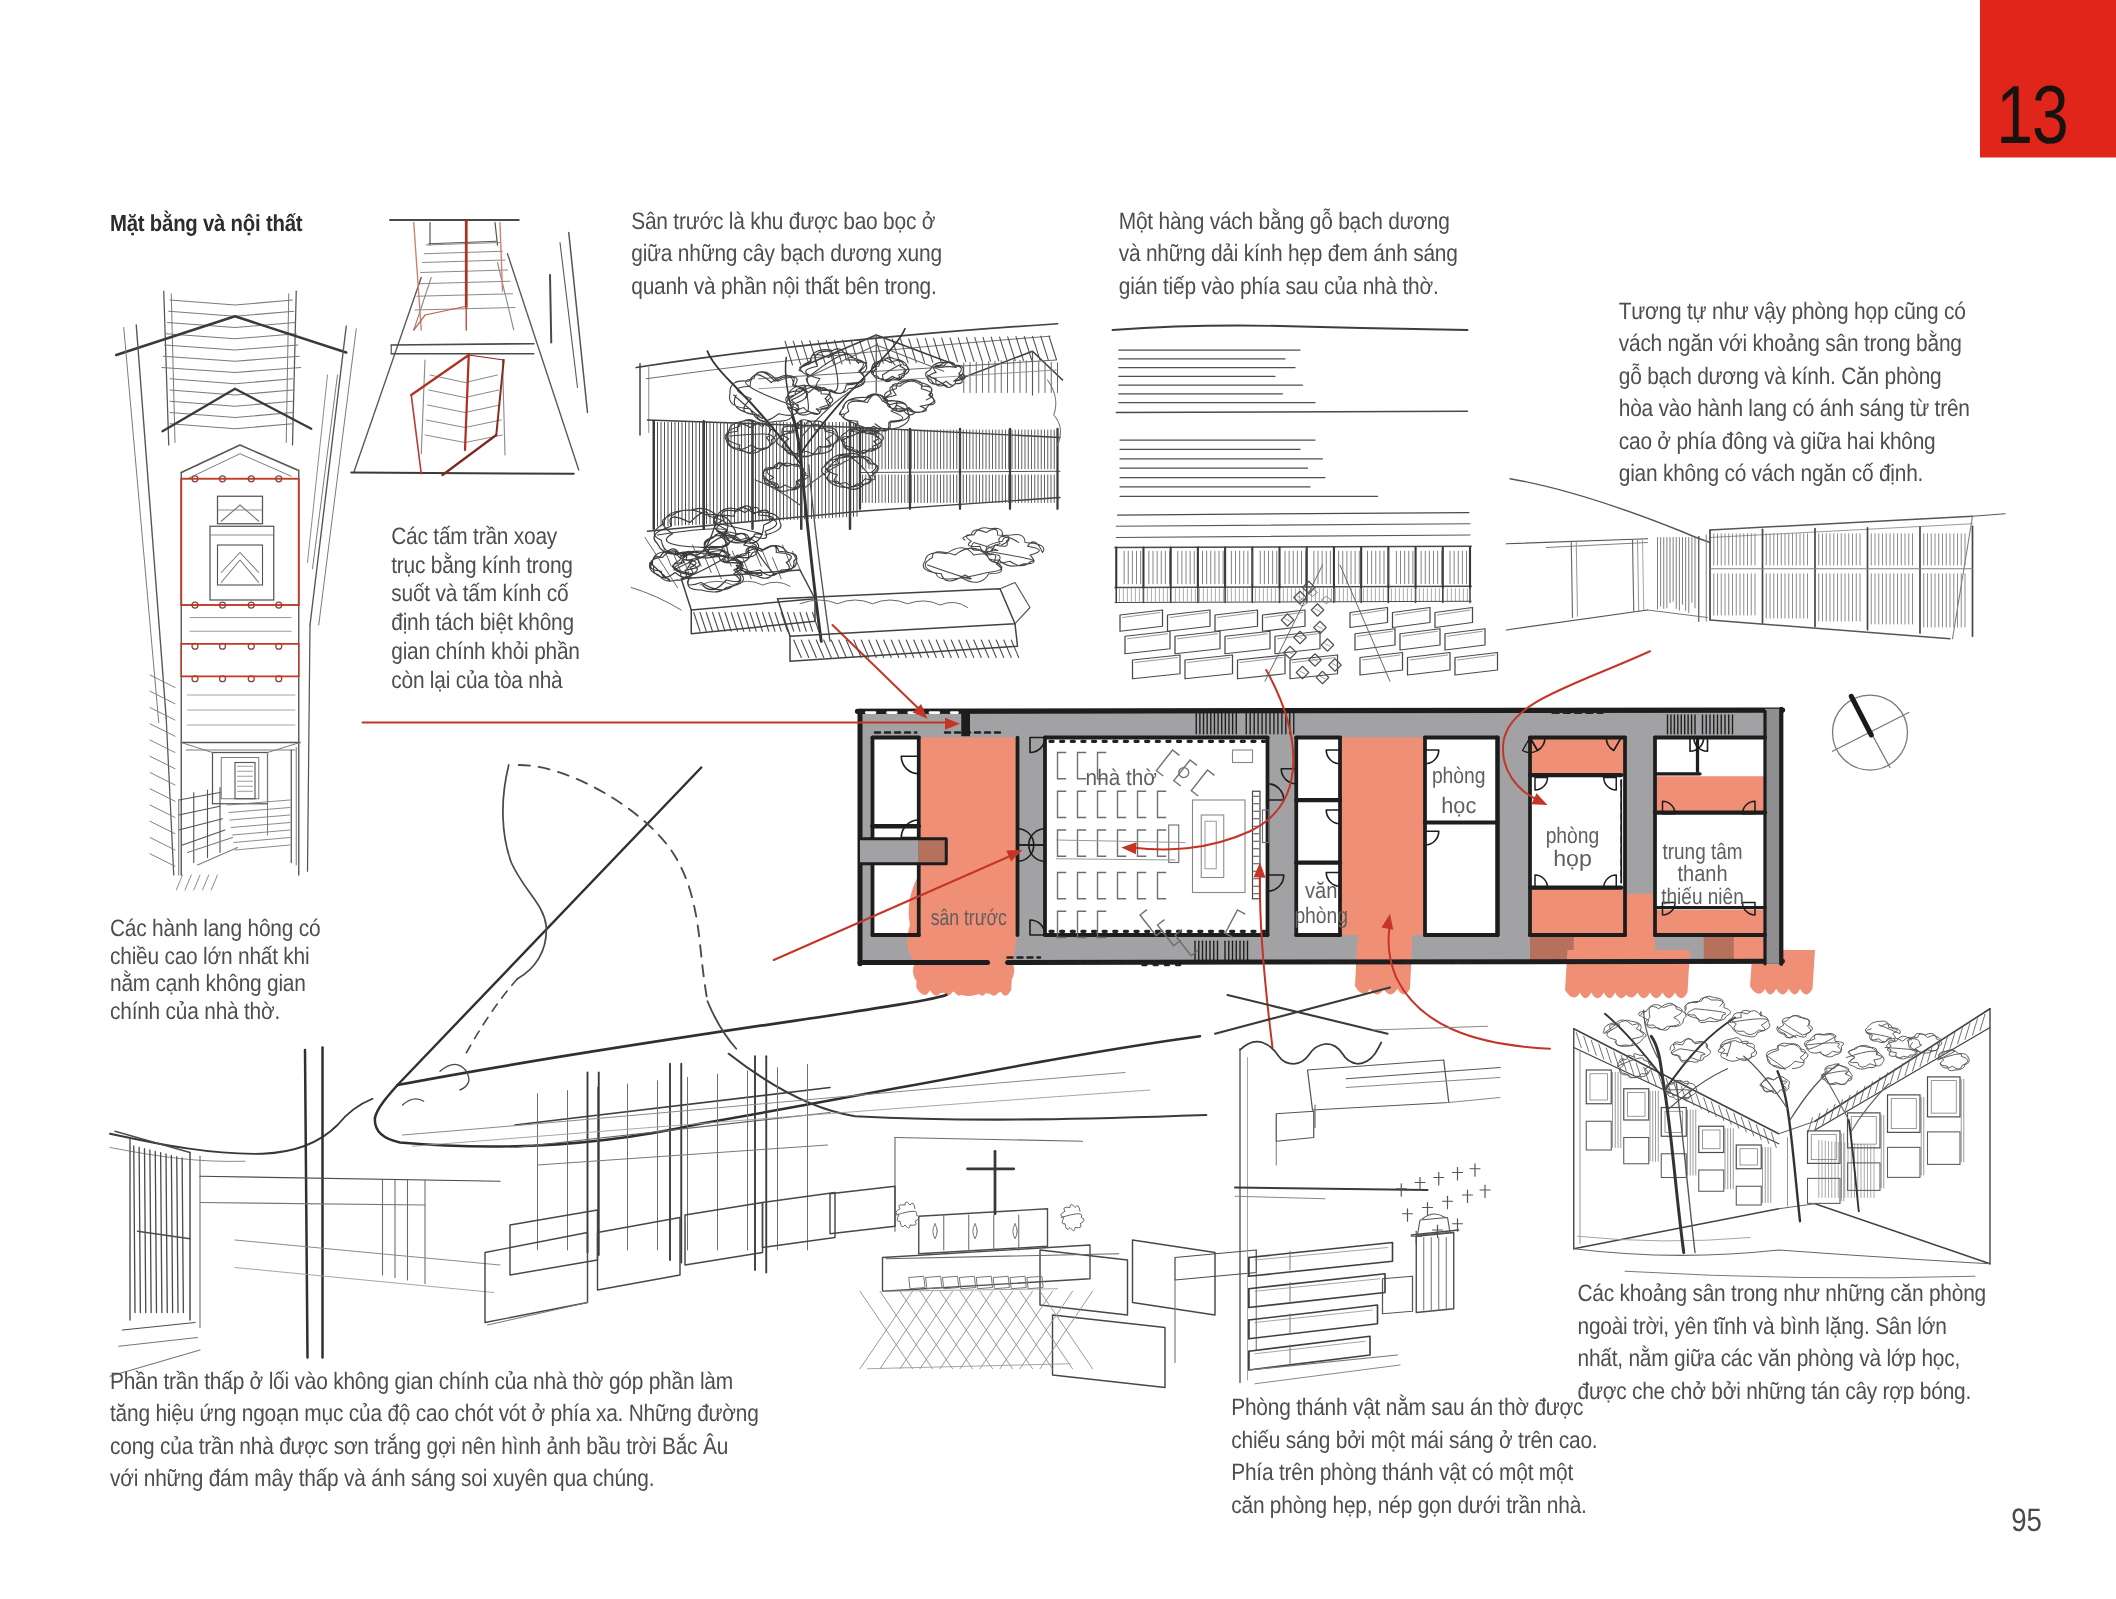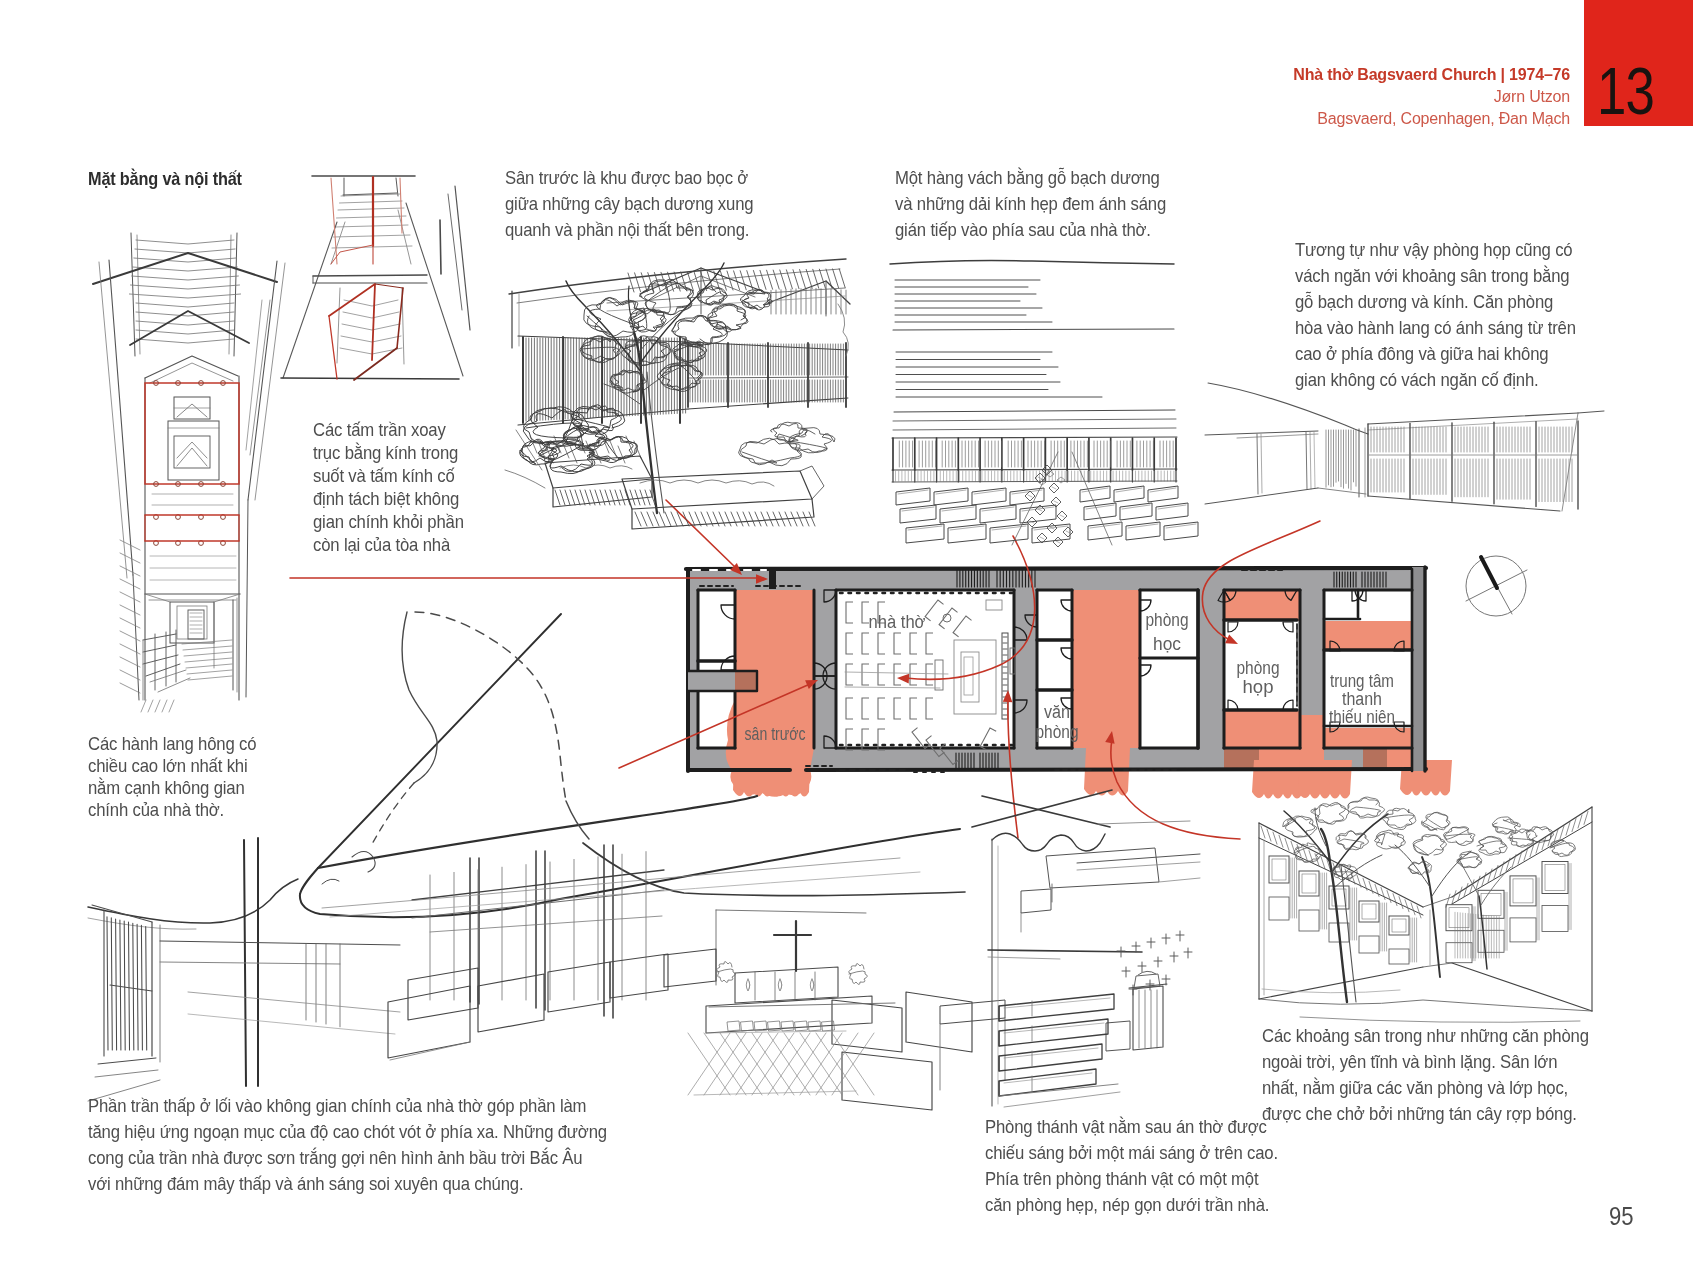--- a/index.html
+++ b/index.html
@@ -1623,17 +1623,16 @@
       <path d="M1409,868 Q1422,877 1418,872 Q1411,875 1410,870 Q1406,868 1410,866 Q1412,861 1419,864 Q1424,859 1426,865 Q1433,864 1426,868 Q1433,872 1424,872 Q1422,877 1417,873 Q1410,875 1411,870 Q1406,867 1413,864 Q1412,860 1419,864 Q1425,859 1428,863 Q1433,865 1431,868 Q1432,873 1426,873" stroke="#555555" stroke-width="0.75" fill="none" stroke-linecap="round" stroke-linejoin="round"></path>
     </svg>
     <div class="p" style="left:505px;top:165px;">Sân trước là khu được bao bọc ở<br>giữa những cây bạch dương xung<br>quanh và phần nội thất bên trong.</div>
     <div class="p" style="left:895px;top:165px;">Một hàng vách bằng gỗ bạch dương<br>và những dải kính hẹp đem ánh sáng<br>gián tiếp vào phía sau của nhà thờ.</div>
     <div class="p" style="left:1295px;top:237px;">Tương tự như vậy phòng họp cũng có<br>vách ngăn với khoảng sân trong bằng<br>gỗ bạch dương và kính. Căn phòng<br>hòa vào hành lang có ánh sáng từ trên<br>cao ở phía đông và giữa hai không<br>gian không có vách ngăn cố định.</div>
     <div class="p" style="left:313px;top:418px;line-height:23px;">Các tấm trần xoay<br>trục bằng kính trong<br>suốt và tấm kính cố<br>định tách biệt không<br>gian chính khỏi phần<br>còn lại của tòa nhà</div>
     <div class="p" style="left:88px;top:733px;line-height:22px;">Các hành lang hông có<br>chiều cao lớn nhất khi<br>nằm cạnh không gian<br>chính của nhà thờ.</div>
     <div class="p" style="left:88px;top:1093px;">Phần trần thấp ở lối vào không gian chính của nhà thờ góp phần làm<br>tăng hiệu ứng ngoạn mục của độ cao chót vót ở phía xa. Những đường<br>cong của trần nhà được sơn trắng gợi nên hình ảnh bầu trời Bắc Âu<br>với những đám mây thấp và ánh sáng soi xuyên qua chúng.</div>
     <div class="p" style="left:985px;top:1114px;">Phòng thánh vật nằm sau án thờ được<br>chiếu sáng bởi một mái sáng ở trên cao.<br>Phía trên phòng thánh vật có một một<br>căn phòng hẹp, nép gọn dưới trần nhà.</div>
     <div class="p" style="left:1262px;top:1023px;">Các khoảng sân trong như những căn phòng<br>ngoài trời, yên tĩnh và bình lặng. Sân lớn<br>nhất, nằm giữa các văn phòng và lớp học,<br>được che chở bởi những tán cây rợp bóng.</div>
-    <div style="position:absolute;right:123px;top:64px;text-align:right;line-height:22px;letter-spacing:-0.2px"><span style="font-size:16px;font-weight:bold;color:#c53a28">Nhà thờ Bagsvaerd Church | 1974–76</span><br><span style="font-size:16px;color:#cd5849">Jørn Utzon</span><br><span style="font-size:16px;color:#cd5849">Bagsvaerd, Copenhagen, Đan Mạch</span></div>
     <div style="position:absolute;left:1584px;top:0;width:109px;height:126px;background:#e0251b"></div>
     <div style="position:absolute;left:1597px;top:58px;font-size:66px;line-height:66px;color:#191310;letter-spacing:-1px;transform:scaleX(0.8);transform-origin:0 0">13</div>
     <div style="position:absolute;left:88px;top:169px;font-size:18.5px;line-height:20px;font-weight:bold;color:#2d2d2d;letter-spacing:-0.2px;transform:scaleX(0.88);transform-origin:0 0">Mặt bằng và nội thất</div>
     <div style="position:absolute;left:1609px;top:1203px;font-size:26px;line-height:26px;color:#4a4a4a;transform:scaleX(0.85);transform-origin:0 0">95</div>
   </div>
 </body></html>

